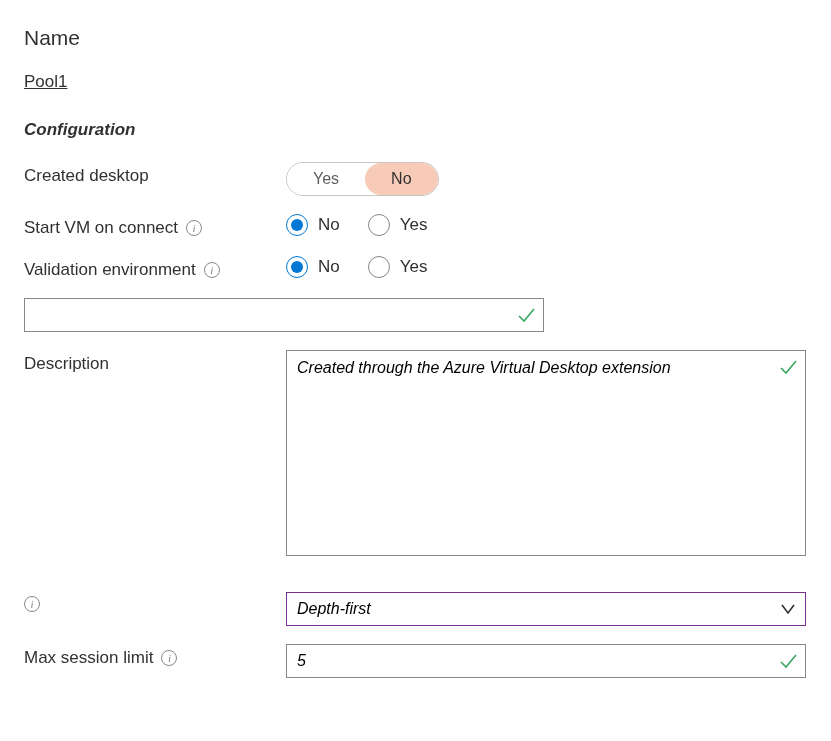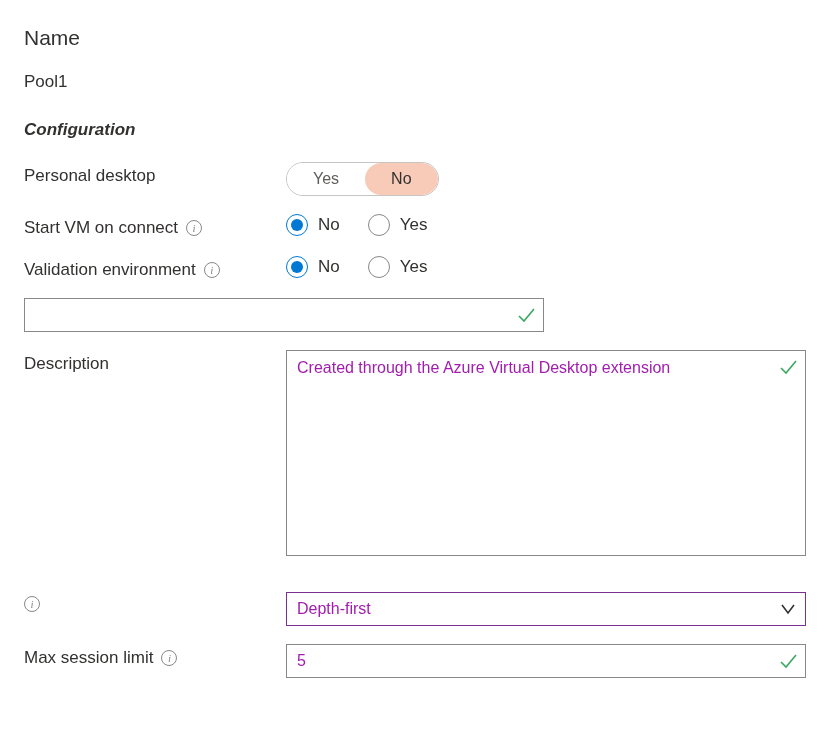--- a/index.html
+++ b/index.html
@@ -41,20 +41,21 @@
     margin: 20px 0 22px 0;
     font-style: italic;
   }
   .name-label {
     font-size: 21px;
     margin-bottom: 22px;
   }
   .name-value {
     font-size: 17px;
     margin-bottom: 28px;
+    text-decoration: underline;
   }
   .info-icon {
     width: 16px;
     height: 16px;
     border-radius: 50%;
     border: 1px solid #8a8886;
     color: #8a8886;
     font-size: 11px;
     font-style: italic;
     font-family: Georgia, serif;
@@ -121,22 +122,23 @@
     font-size: 17px;
     color: #323130;
   }
 
   
   .text-input, .textarea-input, .select-input {
     width: 100%;
     border: 1px solid #8a8886;
     font-family: inherit;
     font-size: 16px;
-    color: #a21caf;
+    color: #000000;
     background: #fff;
+    font-style: italic;
   }
   .text-input {
     height: 34px;
     padding: 4px 38px 4px 10px;
   }
   .textarea-input {
     height: 206px;
     padding: 8px 38px 8px 10px;
     resize: none;
   }
@@ -168,21 +170,21 @@
 
 <div class="page">
 
   <div class="name-label">Name</div>
   <div class="name-value">Pool1</div>
 
   <div class="heading">Configuration</div>
 
   <div class="row">
     <div class="label-col">
-      <span>Personal desktop</span>
+      <span>Created desktop</span>
     </div>
     <div class="ctrl-col">
       <div class="segmented">
         <div class="seg-opt">Yes</div>
         <div class="seg-opt selected">No</div>
       </div>
     </div>
   </div>
 
   <div class="row">

